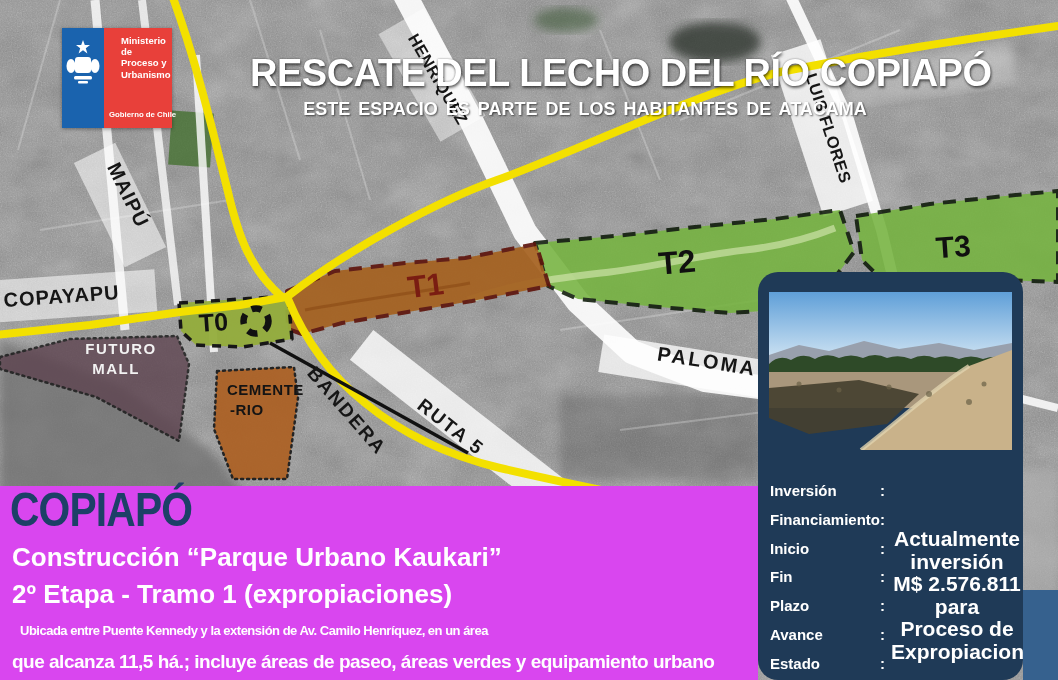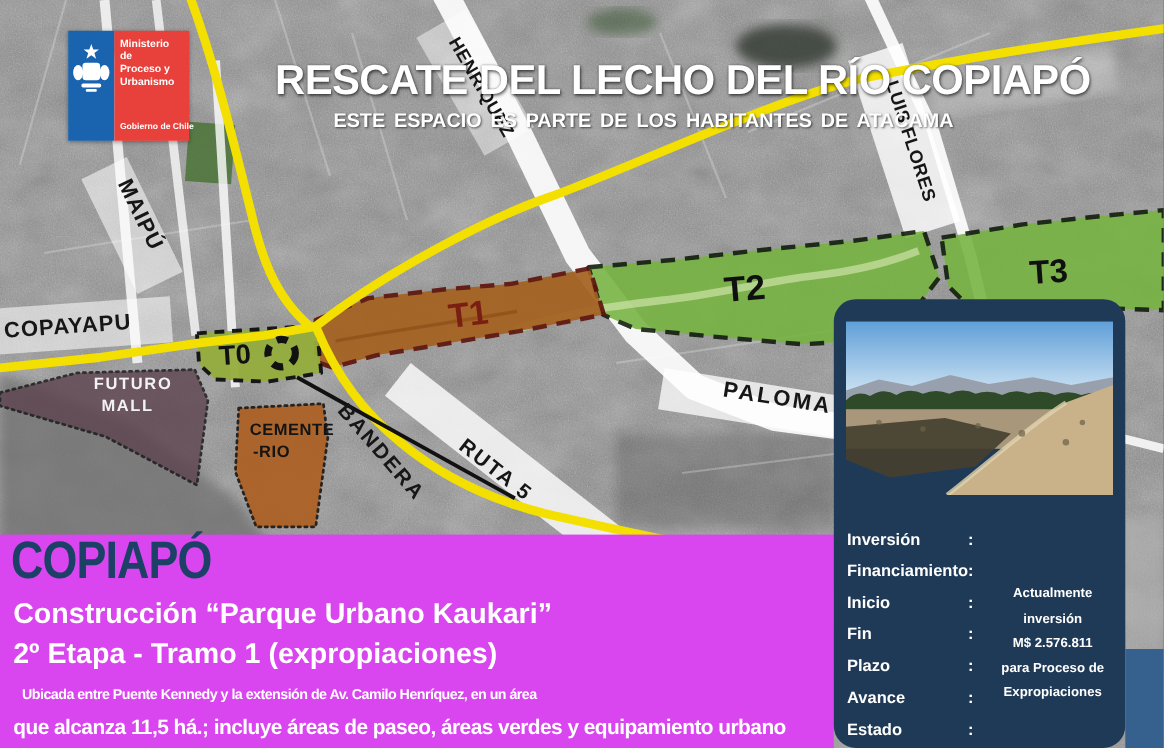--- a/index.html
+++ b/index.html
@@ -5,21 +5,21 @@
   html,body{margin:0;padding:0;background:#222;font-family:"Liberation Sans",sans-serif;}
   .stage{position:relative;width:1058px;height:680px;overflow:hidden;background:#8d8d8d;}
   .stage *{box-sizing:border-box;}
   svg.map{position:absolute;left:0;top:0;z-index:1;}
   svg text{font-family:"Liberation Sans",sans-serif;font-weight:bold;}
 
   
   .logo{position:absolute;left:62px;top:28px;width:110px;height:100px;display:flex;z-index:4;box-shadow:0 1px 4px rgba(0,0,0,.4);}
   .logo .blue{width:42px;height:100%;background:#1a63ae;display:flex;align-items:flex-start;justify-content:center;}
   .logo .red{position:relative;width:68px;height:100%;background:#e8403a;padding:7px 5px;}
-  .logo .red .ministry{color:#fff;font-weight:bold;font-size:9.5px;line-height:1.18;}
+  .logo .red .ministry{color:#fff;font-weight:bold;font-size:9.5px;line-height:1.18;margin-left:12px;}
   .logo .red .gob{position:absolute;left:5px;bottom:9px;color:#fff;font-weight:bold;font-size:7.8px;white-space:nowrap;}
 
   
   .title{position:absolute;left:250px;top:52px;width:700px;text-align:right;z-index:3;
          color:#fff;font-weight:bold;font-size:38px;letter-spacing:-.5px;white-space:nowrap;
          text-shadow:1px 2px 3px rgba(0,0,0,.55),0 0 2px rgba(0,0,0,.45);}
   .subtitle{position:absolute;left:285px;top:99px;width:600px;text-align:center;z-index:3;
          color:#fff;font-weight:bold;font-size:18px;word-spacing:3px;white-space:nowrap;
          text-shadow:1px 1px 2px rgba(0,0,0,.6);}
 
@@ -32,21 +32,21 @@
   .banner .desc1{position:absolute;left:20px;top:137px;font-size:13px;letter-spacing:-0.5px;font-weight:bold;color:#fff;white-space:nowrap;}
   .banner .desc2{position:absolute;left:12px;top:165px;font-size:19px;letter-spacing:-0.5px;font-weight:bold;color:#fff;white-space:nowrap;}
 
   
   .panel{position:absolute;left:758px;top:272px;width:265px;height:408px;background:#1f3a57;z-index:3;border-radius:20px;}
   .photo{position:absolute;left:11px;top:20px;width:243px;height:158px;overflow:hidden;}
   .rows{position:absolute;left:0;top:0;width:100%;height:100%;}
   .row{position:absolute;left:12px;width:240px;height:24px;color:#fff;font-weight:bold;font-size:15px;}
   .row .sep{position:absolute;left:110px;top:0;}
   .highlight{position:absolute;left:133px;top:256px;width:132px;text-align:center;
-             color:#fff;font-weight:bold;font-size:12px;line-height:22.5px;}
+             color:#fff;font-weight:bold;font-size:21px;line-height:22.5px;}
   .strip{position:absolute;left:1023px;top:590px;width:35px;height:90px;background:#36618e;z-index:3;}
 </style>
 </head>
 <body>
 
 <div class="stage">
 
   <svg class="map" width="1058" height="680" viewBox="0 0 1058 680">
     <defs>
       <filter id="grain" x="0" y="0" width="100%" height="100%">

